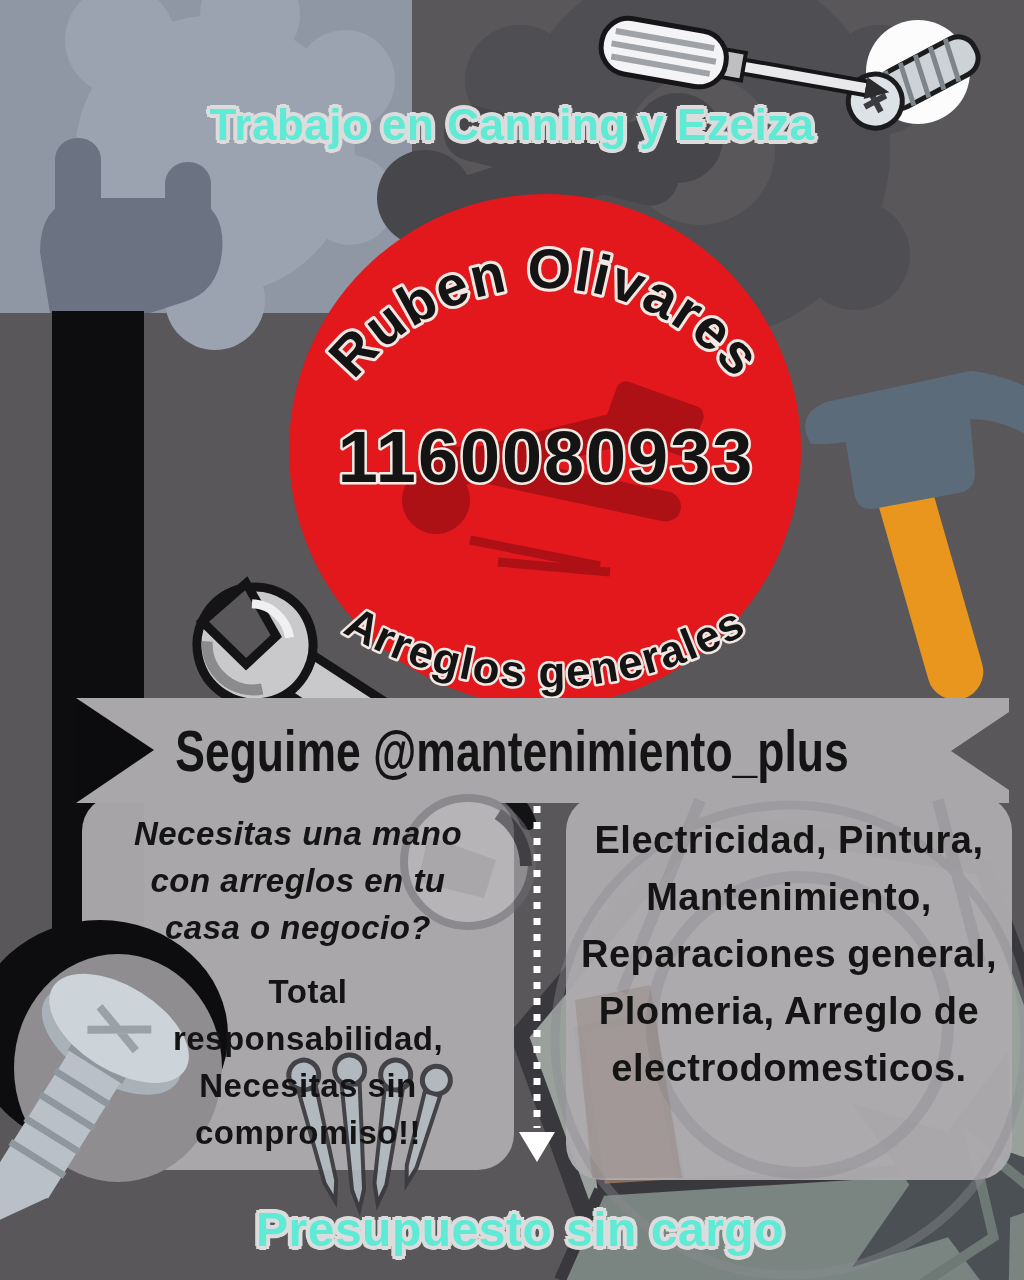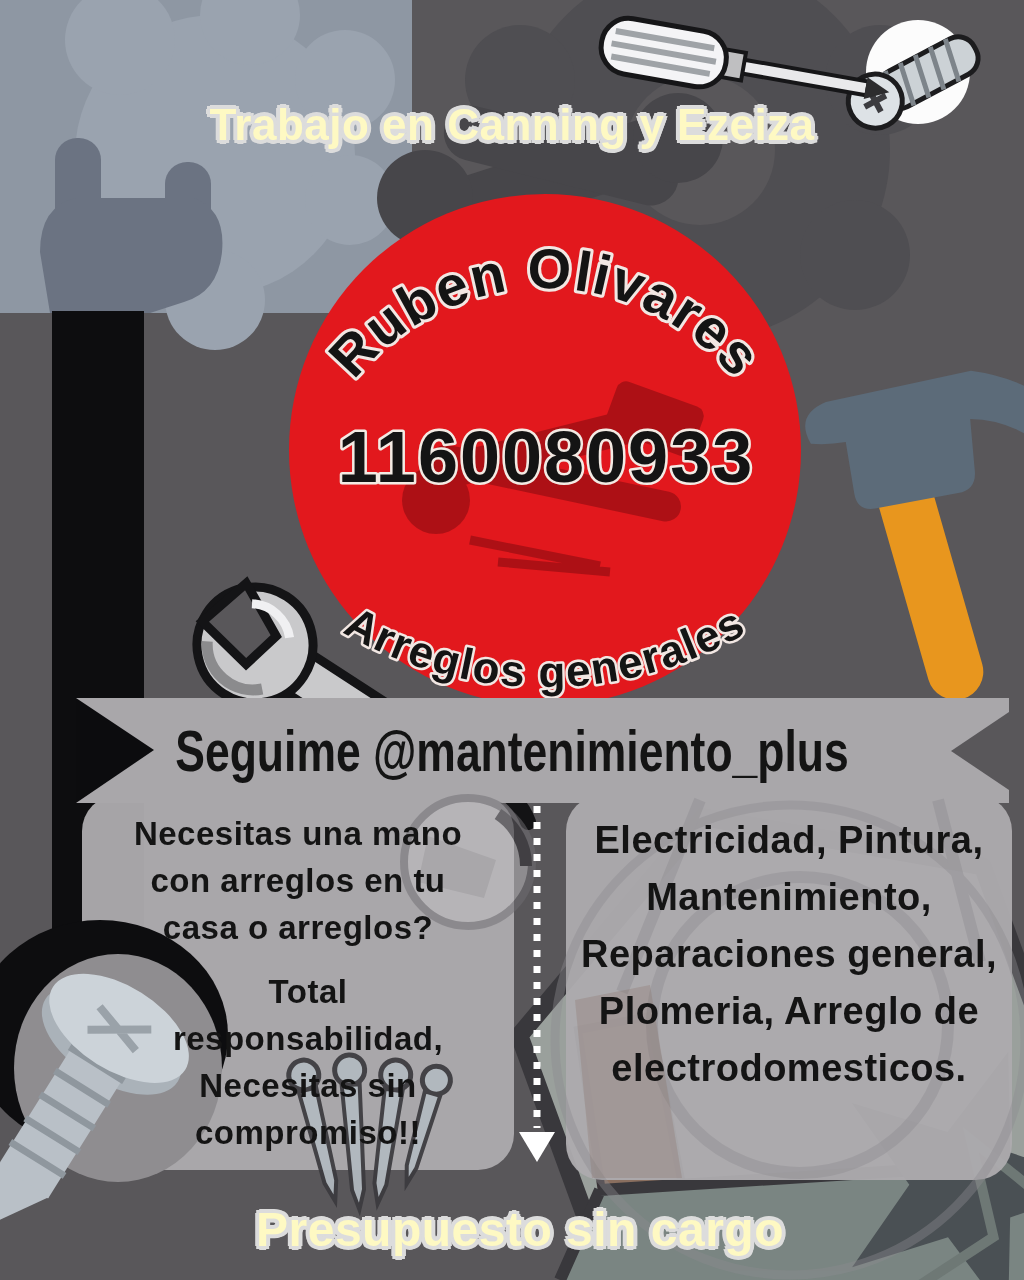--- a/index.html
+++ b/index.html
@@ -4,42 +4,42 @@
 <style>
   html,body{margin:0;padding:0;background:#2e2d30;}
   #poster{
     position:relative;width:1024px;height:1280px;overflow:hidden;
     background:#59575a;
     font-family:"Liberation Sans","DejaVu Sans",sans-serif;
   }
   .abs{position:absolute;}
   svg.layer{position:absolute;left:0;top:0;width:1024px;height:1280px;}
   .outline-light{
-    color:#fef9c3;font-weight:bold;
+    color:#5eead4;font-weight:bold;
     text-shadow:
       -3px -3px 0 #dcdcdc, 3px -3px 0 #dcdcdc,
       -3px  3px 0 #dcdcdc, 3px  3px 0 #dcdcdc,
       -4px  0   0 #dcdcdc, 4px  0   0 #dcdcdc,
        0   -4px 0 #dcdcdc, 0    4px 0 #dcdcdc;
   }
   .top-title{left:0;top:100px;width:1024px;text-align:center;font-size:44px;letter-spacing:0.5px;}
   .bottom-title{left:8px;top:1202px;width:1024px;text-align:center;font-size:48px;letter-spacing:0.5px;}
   .ribbon-text{
     left:0;top:698px;width:1024px;height:105px;
     display:flex;align-items:center;justify-content:center;
     font-size:57px;font-weight:bold;color:#141414;
     transform:scaleX(0.78);
   }
   .panel{
     position:absolute;background:rgba(173,171,174,0.96);border-radius:36px;
   }
   .panel-left{left:82px;top:795px;width:432px;height:375px;}
   .panel-right{left:566px;top:795px;width:446px;height:385px;}
   .textblock{position:absolute;text-align:center;color:#141414;font-weight:bold;}
-  .q-block{left:82px;top:810px;width:432px;font-size:33px;line-height:47px;letter-spacing:0.5px;}
+  .q-block{left:82px;top:810px;width:432px;font-size:33px;line-height:47px;letter-spacing:0.5px;font-style:italic;}
   .note-block{left:92px;top:968px;width:432px;font-size:33px;line-height:47px;letter-spacing:0.5px;}
   .svc-block{left:566px;top:812px;width:446px;font-size:38px;line-height:57px;letter-spacing:0.5px;}
 </style>
 </head>
 <body>
 
 <div id="poster">
 
   <svg class="layer" viewBox="0 0 1024 1280">
 
@@ -207,21 +207,21 @@
     </g>
   </svg>
 
   <div class="abs top-title outline-light">Trabajo en Canning y Ezeiza</div>
 
   <div class="abs ribbon-text">Seguime @mantenimiento_plus</div>
 
   <div class="textblock q-block">
     <div>Necesitas una mano</div>
     <div>con arreglos en tu</div>
-    <div>casa o arreglos?</div>
+    <div>casa o negocio?</div>
   </div>
   <div class="textblock note-block">
     <div>Total</div>
     <div>responsabilidad,</div>
     <div>Necesitas sin</div>
     <div>compromiso!!</div>
   </div>
 
   <div class="textblock svc-block">
     <div>Electricidad, Pintura,</div>

